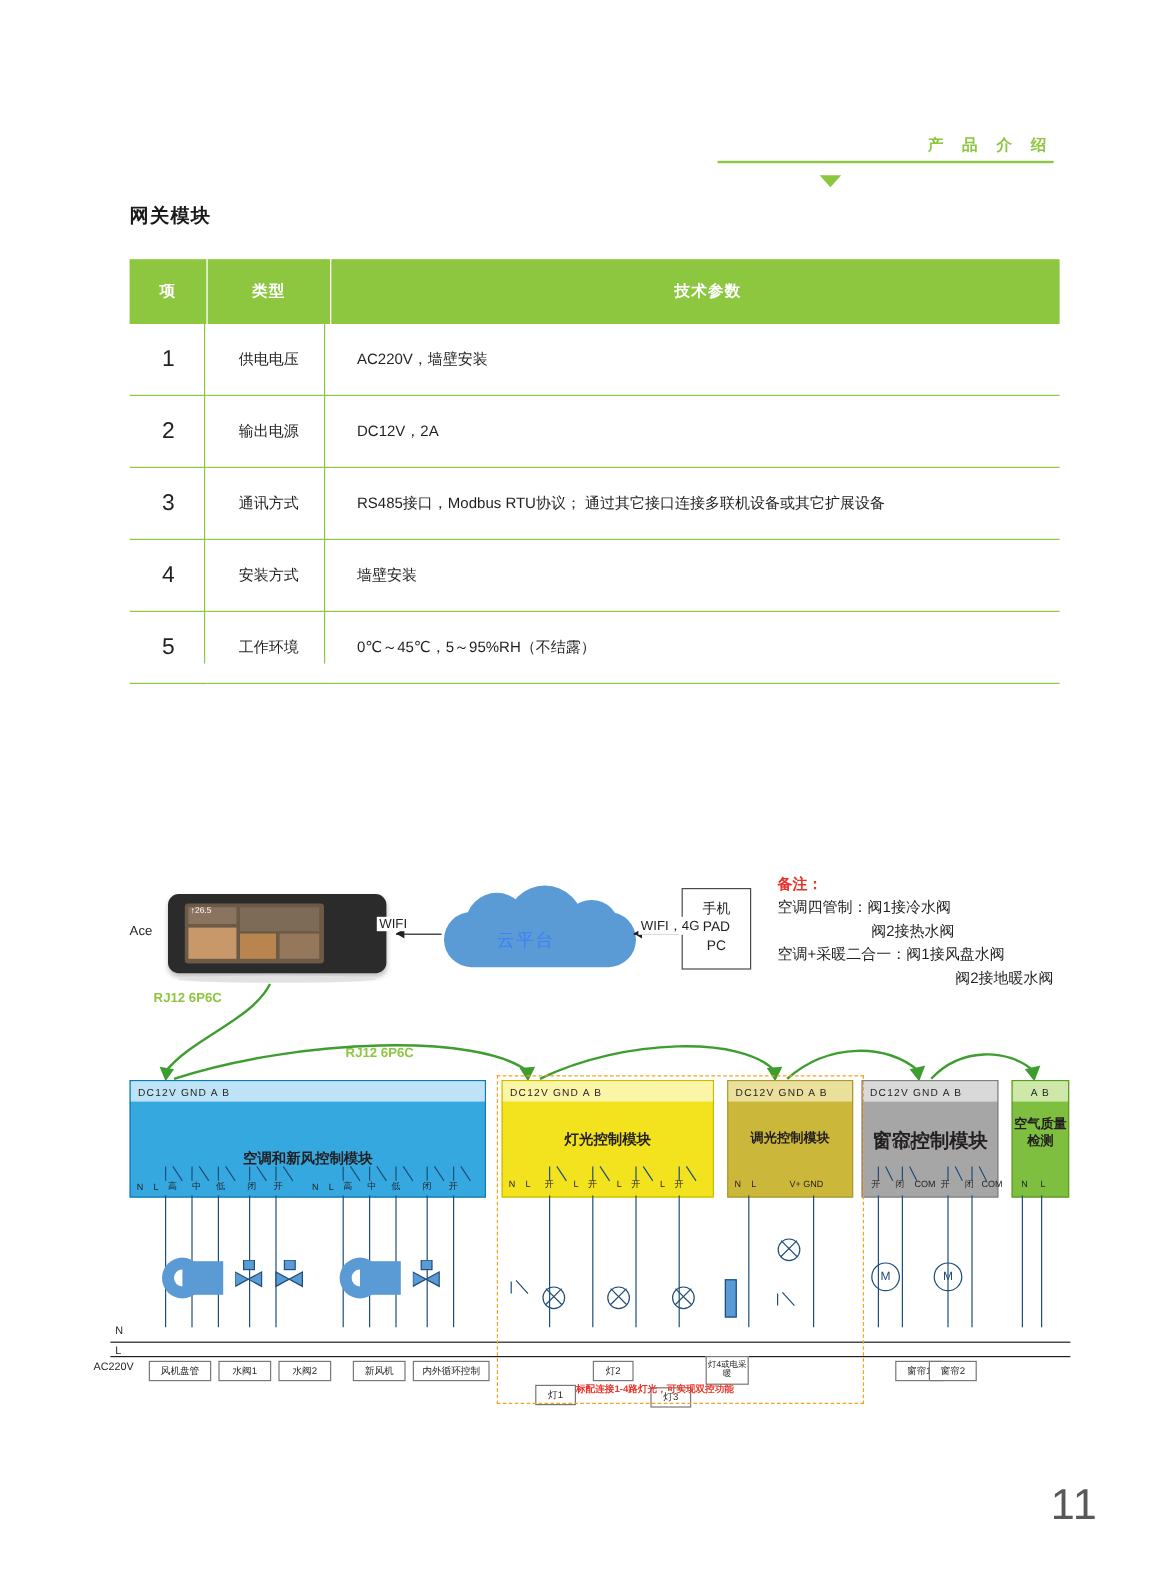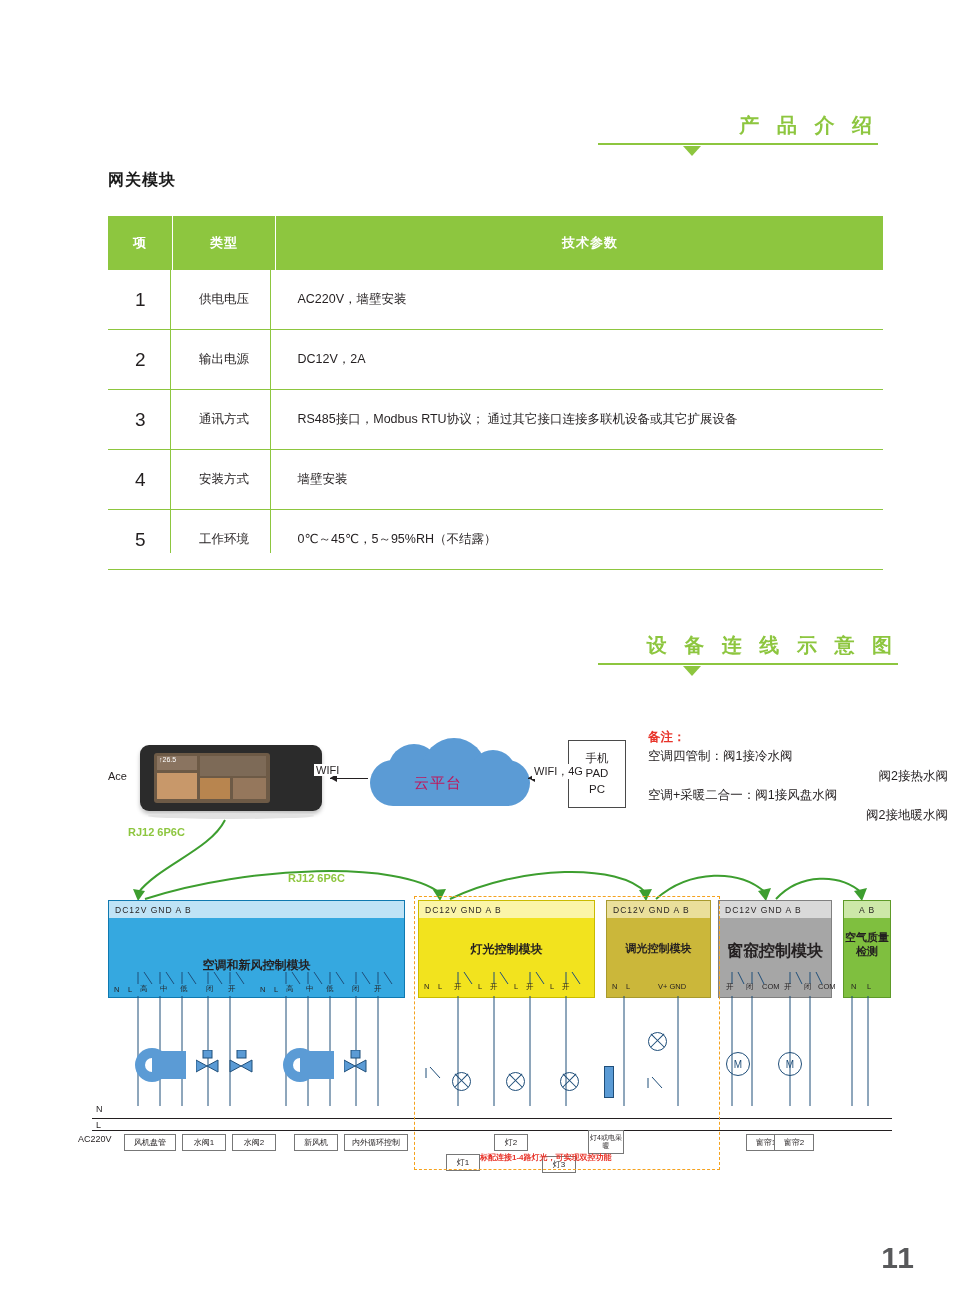--- a/index.html
+++ b/index.html
@@ -6,21 +6,21 @@
   body{
     width:975px;height:1313px;background:#ffffff;
     font-family:"Liberation Sans","DejaVu Sans",sans-serif;
     color:#231f20;position:relative;overflow:hidden;
   }
   .page{position:relative;width:975px;height:1313px;}
 
   
   .sec-head{position:absolute;text-align:right;}
   .sec-head .t{
-    color:#8dc63f;font-size:20px;letter-spacing:6px;font-weight:600;
+    color:#8dc63f;font-size:13px;letter-spacing:6px;font-weight:600;
     padding-bottom:4px;
   }
   .sec-head .rule{height:2px;background:#8dc63f;}
   .sec-head .tri{
     width:0;height:0;border-left:9px solid transparent;border-right:9px solid transparent;
     border-top:10px solid #8dc63f;position:absolute;
   }
 
   #sec1{left:598px;top:112px;width:280px;}
   #sec1 .tri{left:85px;top:34px;}
@@ -72,42 +72,42 @@
   .tablet .screen .temp{position:absolute;left:5px;top:3px;color:#fff;font-size:7px;}
   .ace-label{left:108px;top:70px;font-size:11px;color:#231f20;}
 
   .cloud{
     left:370px;top:38px;width:160px;height:72px;
   }
   .cloud .c-body{position:absolute;left:0;top:22px;width:160px;height:46px;background:#5b9bd5;border-radius:23px;}
   .cloud .b1{position:absolute;left:18px;top:6px;width:52px;height:52px;background:#5b9bd5;border-radius:50%;}
   .cloud .b2{position:absolute;left:52px;top:0px;width:64px;height:64px;background:#5b9bd5;border-radius:50%;}
   .cloud .b3{position:absolute;left:100px;top:12px;width:46px;height:46px;background:#5b9bd5;border-radius:50%;}
-  .cloud .c-text{position:absolute;left:0;top:36px;width:136px;text-align:center;color:#be185d;font-size:15px;letter-spacing:1px;}
+  .cloud .c-text{position:absolute;left:0;top:36px;width:136px;text-align:center;color:#3b82f6;font-size:15px;letter-spacing:1px;}
 
   .devbox{
     left:568px;top:40px;width:56px;height:66px;border:1px solid #4a4a4a;background:#fff;
     display:flex;flex-direction:column;align-items:center;justify-content:center;
     font-size:11.5px;line-height:1.35;color:#231f20;
   }
 
   .lbl{position:absolute;font-size:11px;color:#231f20;background:#fff;padding:0 2px;}
   .wifi1{left:314px;top:64px;}
   .wifi2{left:532px;top:64px;}
 
   .arrow-line{position:absolute;background:#231f20;height:1px;}
   .arrow-head{position:absolute;width:0;height:0;border-top:4px solid transparent;border-bottom:4px solid transparent;}
   .ah-left{border-right:7px solid #231f20;}
 
   .note{
     left:648px;top:28px;width:300px;font-size:12.5px;line-height:1.55;color:#231f20;
   }
   .note .nt{color:#e8342a;font-weight:bold;}
   .note .ln{display:block;}
-  .note .ind{display:block;text-align:right;padding-left:78px;}
+  .note .ind{display:block;text-align:left;padding-left:78px;}
 
   .rj-a{left:128px;top:126px;font-size:11px;color:#8dc63f;font-weight:bold;}
   .rj-b{left:288px;top:172px;font-size:11px;color:#8dc63f;font-weight:bold;}
 
   
   .mod{position:absolute;}
   .mod .hdr{
     height:17px;display:flex;align-items:center;padding-left:6px;
     font-size:8.5px;color:#231f20;letter-spacing:1px;
   }
@@ -133,21 +133,21 @@
   }
 
   .dash{
     position:absolute;border:1.5px dashed #f5a21d;
   }
   .dash-note{position:absolute;font-size:8px;color:#e8342a;font-weight:bold;}
 
   .green-arrow{position:absolute;}
 
   .pageno{
-    position:absolute;right:60px;bottom:38px;font-size:30px;color:#58595b;font-weight:700;letter-spacing:1px;
+    position:absolute;right:60px;bottom:38px;font-size:36px;color:#58595b;font-weight:400;letter-spacing:1px;
   }
 
   .motor{
     position:absolute;width:22px;height:22px;border:1.3px solid #1f4e79;border-radius:50%;
     display:flex;align-items:center;justify-content:center;font-size:10px;color:#1f4e79;
   }
   .bulb{
     position:absolute;width:17px;height:17px;border:1.3px solid #1f4e79;border-radius:50%;
   }
   .bulb:before,.bulb:after{
@@ -202,25 +202,20 @@
       <tr>
         <td class="col-no">5</td>
         <td class="col-type">工作环境</td>
         <td class="col-param">0℃～45℃，5～95%RH（不结露）</td>
       </tr>
     </tbody>
   </table>
   <div class="vline" style="left:170px;top:216px;height:337px;"></div>
   <div class="vline" style="left:270px;top:216px;height:337px;"></div>
 
-  <div class="sec-head" id="sec2">
-    <div class="t">设 备 连 线 示 意 图</div>
-    <div class="rule"></div>
-    <div class="tri"></div>
-  </div>
 
   <div class="diagram">
 
     <div class="dg ace-label">Ace</div>
     <div class="dg tablet">
       <div class="screen">
         <div class="s1"></div>
           <div class="s2"></div>
           <div class="s3"></div>
           <div class="s4"></div>

